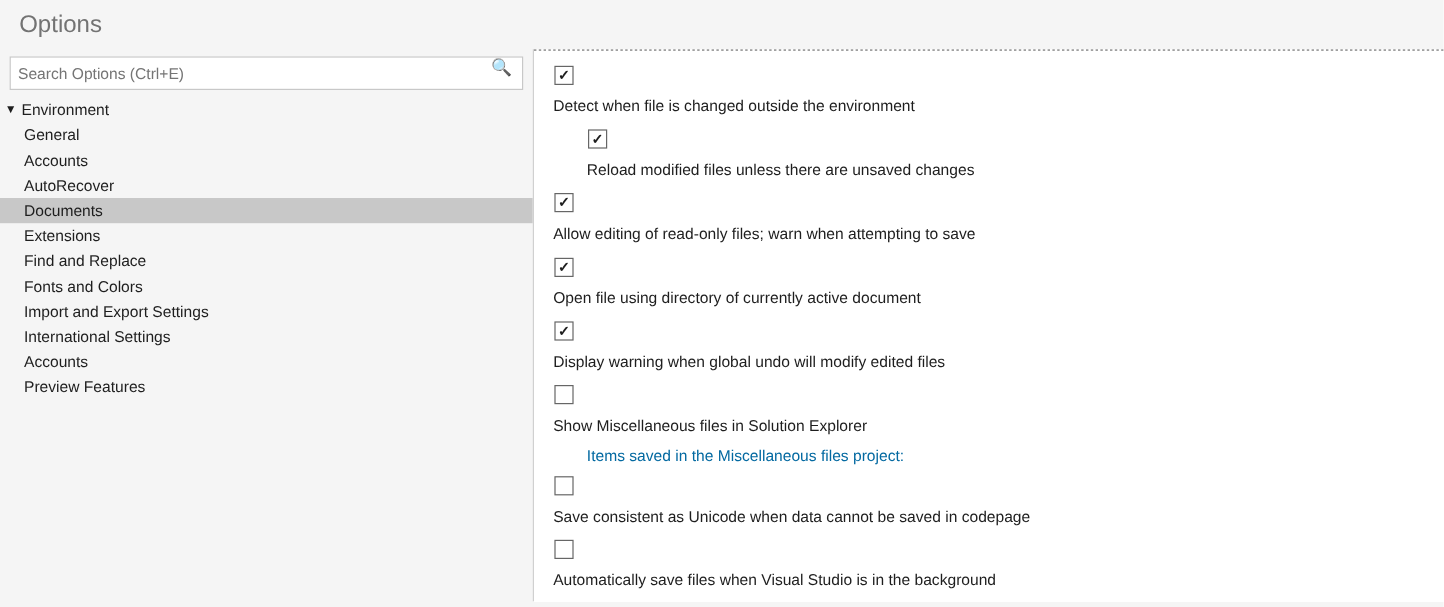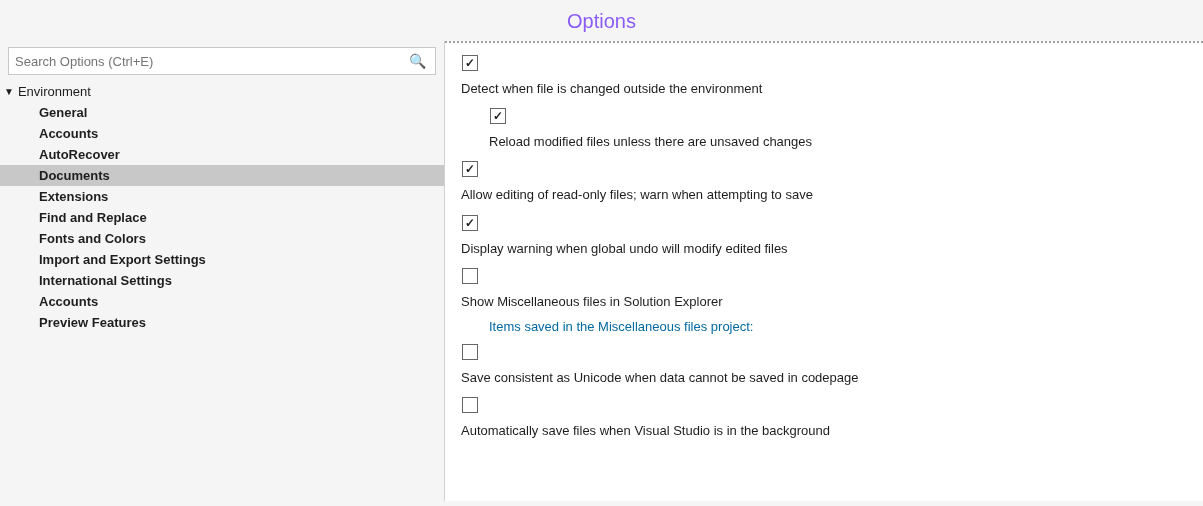--- a/index.html
+++ b/index.html
@@ -13,38 +13,36 @@
       background: #f5f5f5;
       color: #1e1e1e;
       width: 1203px;
       height: 506px;
       overflow: hidden;
     }
     .page-title {
       font-size: 20px;
       font-weight: 300;
       padding: 10px 16px 8px 16px;
-      color: #8b5cf6;
-      text-align: center;
+      color: #737373;
     }
     .main-container {
       display: flex;
       height: calc(506px - 46px);
     }
     .sidebar {
       width: 445px;
       min-width: 445px;
       background: #f5f5f5;
       display: flex;
       flex-direction: column;
       border-right: 1px solid #d0d0d0;
     }
     .search-box {
       display: flex;
-      align-items: center;
       margin: 6px 8px 6px 8px;
       border: 1px solid #c8c8c8;
       background: #fff;
       height: 28px;
     }
     .search-input {
       flex: 1;
       border: none;
       outline: none;
       padding: 0 6px;
@@ -81,22 +79,21 @@
       white-space: nowrap;
     }
     .tree-item.selected {
       background: #c8c8c8;
     }
     .tree-item.parent {
       font-weight: 400;
       padding-left: 4px;
     }
     .tree-item.child {
-      padding-left: 39px;
-      font-weight: bold;
+      padding-left: 20px;
     }
     .triangle {
       display: inline-block;
       margin-right: 4px;
       font-size: 10px;
     }
     .content-panel {
       flex: 1;
       background: #fff;
       padding: 0;
@@ -230,20 +227,26 @@
         <div class="option-row">
           <div class="checkbox-wrap">
             <span class="checkbox checked"></span>
           </div>
           <span class="option-label">Allow editing of read-only files; warn when attempting to save</span>
         </div>
         <div class="option-row">
           <div class="checkbox-wrap">
             <span class="checkbox checked"></span>
           </div>
+          <span class="option-label">Open file using directory of currently active document</span>
+        </div>
+        <div class="option-row">
+          <div class="checkbox-wrap">
+            <span class="checkbox checked"></span>
+          </div>
           <span class="option-label">Display warning when global undo will modify edited files</span>
         </div>
         <div class="option-row">
           <div class="checkbox-wrap">
             <span class="checkbox"></span>
           </div>
           <span class="option-label">Show Miscellaneous files in Solution Explorer</span>
         </div>
         <div class="section-label">Items saved in the Miscellaneous files project:</div>
         <div class="option-row">

